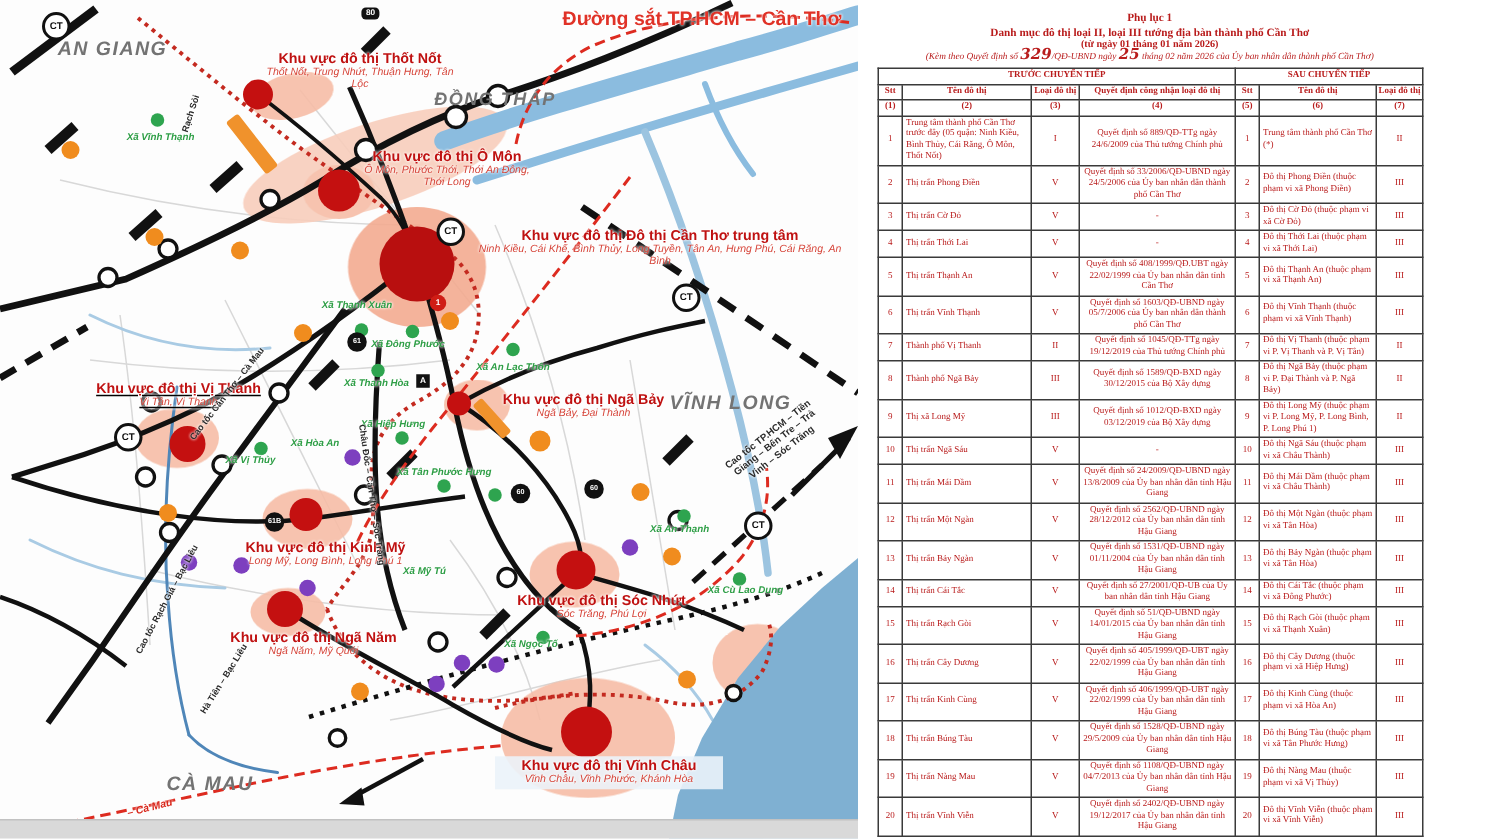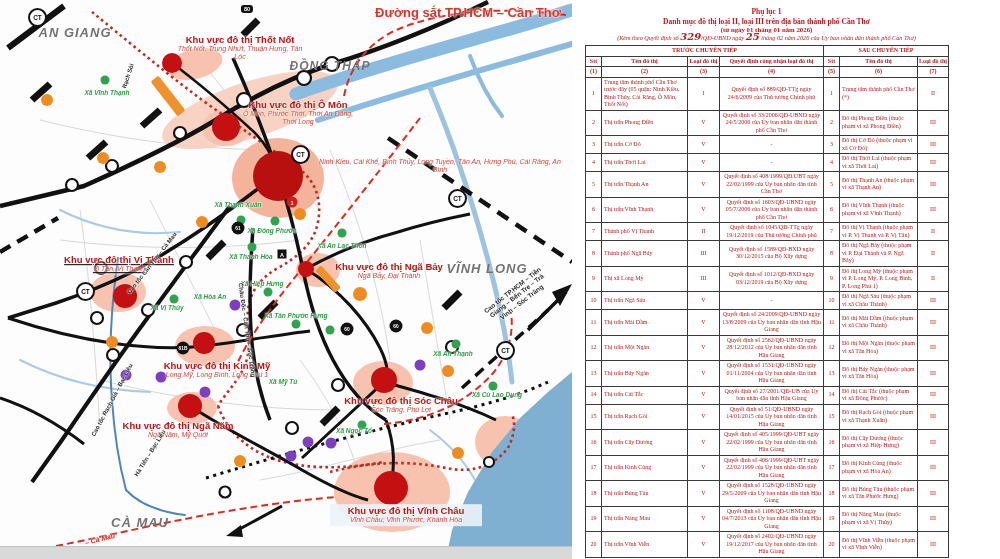--- a/index.html
+++ b/index.html
@@ -223,39 +223,40 @@
         <div class="rail" style="left: 468px; top: 12px;">Đường sắt TP.HCM – Cần Thơ</div>
         <div class="urban" style="left: 240px; top: 48px; width: 132px; transform: translate(-50%, -50%);">
           <div class="t">Khu vực đô thị Thốt Nốt</div>
           <div class="s">Thốt Nốt, Trung Nhứt, Thuận Hưng, Tân Lộc</div>
         </div>
         <div class="urban" style="left: 298px; top: 113px; width: 122px; transform: translate(-50%, -50%);">
           <div class="t">Khu vực đô thị Ô Môn</div>
           <div class="s">Ô Môn, Phước Thới, Thới An Đông, Thới Long</div>
         </div>
         <div class="urban" style="left: 440px; top: 166px; width: 252px; transform: translate(-50%, -50%);">
+          <div class="t">Khu vực đô thị Đô thị Cần Thơ trung tâm</div>
           <div class="s">Ninh Kiều, Cái Khế, Bình Thủy, Long Tuyền, Tân An, Hưng Phú, Cái Răng, An Bình</div>
         </div>
         <div class="urban" style="left: 119px; top: 264px; width: 132px; transform: translate(-50%, -50%); text-decoration: underline;">
           <div class="t">Khu vực đô thị Vị Thanh</div>
           <div class="s">Vị Tân, Vị Thanh</div>
         </div>
         <div class="urban" style="left: 389px; top: 271px; width: 132px; transform: translate(-50%, -50%);">
           <div class="t">Khu vực đô thị Ngã Bảy</div>
           <div class="s">Ngã Bảy, Đại Thành</div>
         </div>
         <div class="urban" style="left: 217px; top: 370px; width: 150px; transform: translate(-50%, -50%);">
           <div class="t">Khu vực đô thị Kinh Mỹ</div>
           <div class="s">Long Mỹ, Long Bình, Long Phú 1</div>
         </div>
         <div class="urban" style="left: 401px; top: 405px; width: 160px; transform: translate(-50%, -50%);">
-          <div class="t">Khu vực đô thị Sóc Châu</div>
+          <div class="t">Khu vực đô thị Sóc Nhứt</div>
           <div class="s">Sóc Trăng, Phú Lợi</div>
         </div>
-        <div class="urban" style="left: 178px; top: 430px; width: 140px; transform: translate(-50%, -50%);">
+        <div class="urban" style="left: 209px; top: 430px; width: 140px; transform: translate(-50%, -50%);">
           <div class="t">Khu vực đô thị Ngã Năm</div>
           <div class="s">Ngã Năm, Mỹ Quới</div>
         </div>
         <div class="urban bg" style="left: 406px; top: 515px; width: 152px; transform: translate(-50%, -50%);">
           <div class="t">Khu vực đô thị Vĩnh Châu</div>
           <div class="s">Vĩnh Châu, Vĩnh Phước, Khánh Hòa</div>
         </div>
         <div class="commune" style="left: 107px; top: 92px;">Xã Vĩnh Thạnh</div>
         <div class="commune" style="left: 238px; top: 204px;">Xã Thạnh Xuân</div>
         <div class="commune" style="left: 272px; top: 230px;">Xã Đông Phước</div>
@@ -288,21 +289,21 @@
         <div class="ct" style="left: 448px; top: 189px;">CT</div>
         <div class="ct" style="left: 76px; top: 282px;">CT</div>
         <div class="ct" style="left: 496px; top: 341px;">CT</div>
       </div>
     <div id="map-bottom-bar"></div>
   </div>
 
   <div id="doc-panel">
     <div id="doc-inner">
       <div class="doc-c h1">Phụ lục 1</div>
-      <div class="doc-c h2">Danh mục đô thị loại II, loại III trên địa bàn thành phố Cần Thơ</div>
+      <div class="doc-c h2">Danh mục đô thị loại II, loại III tướng địa bàn thành phố Cần Thơ</div>
       <div class="doc-c h3">(từ ngày 01 tháng 01 năm 2026)</div>
       <div class="doc-c h4"><span>(Kèm theo Quyết định số </span><span class="hand">329</span><span>/QĐ-UBND ngày </span><span class="hand">25</span><span> tháng 02 năm 2026 của Ủy ban nhân dân thành phố Cần Thơ)</span></div>
 
       <table>
         <colgroup>
           <col style="width:16px">
             <col style="width:86px">
             <col style="width:32px">
             <col style="width:104px">
           <col style="width:16px">

